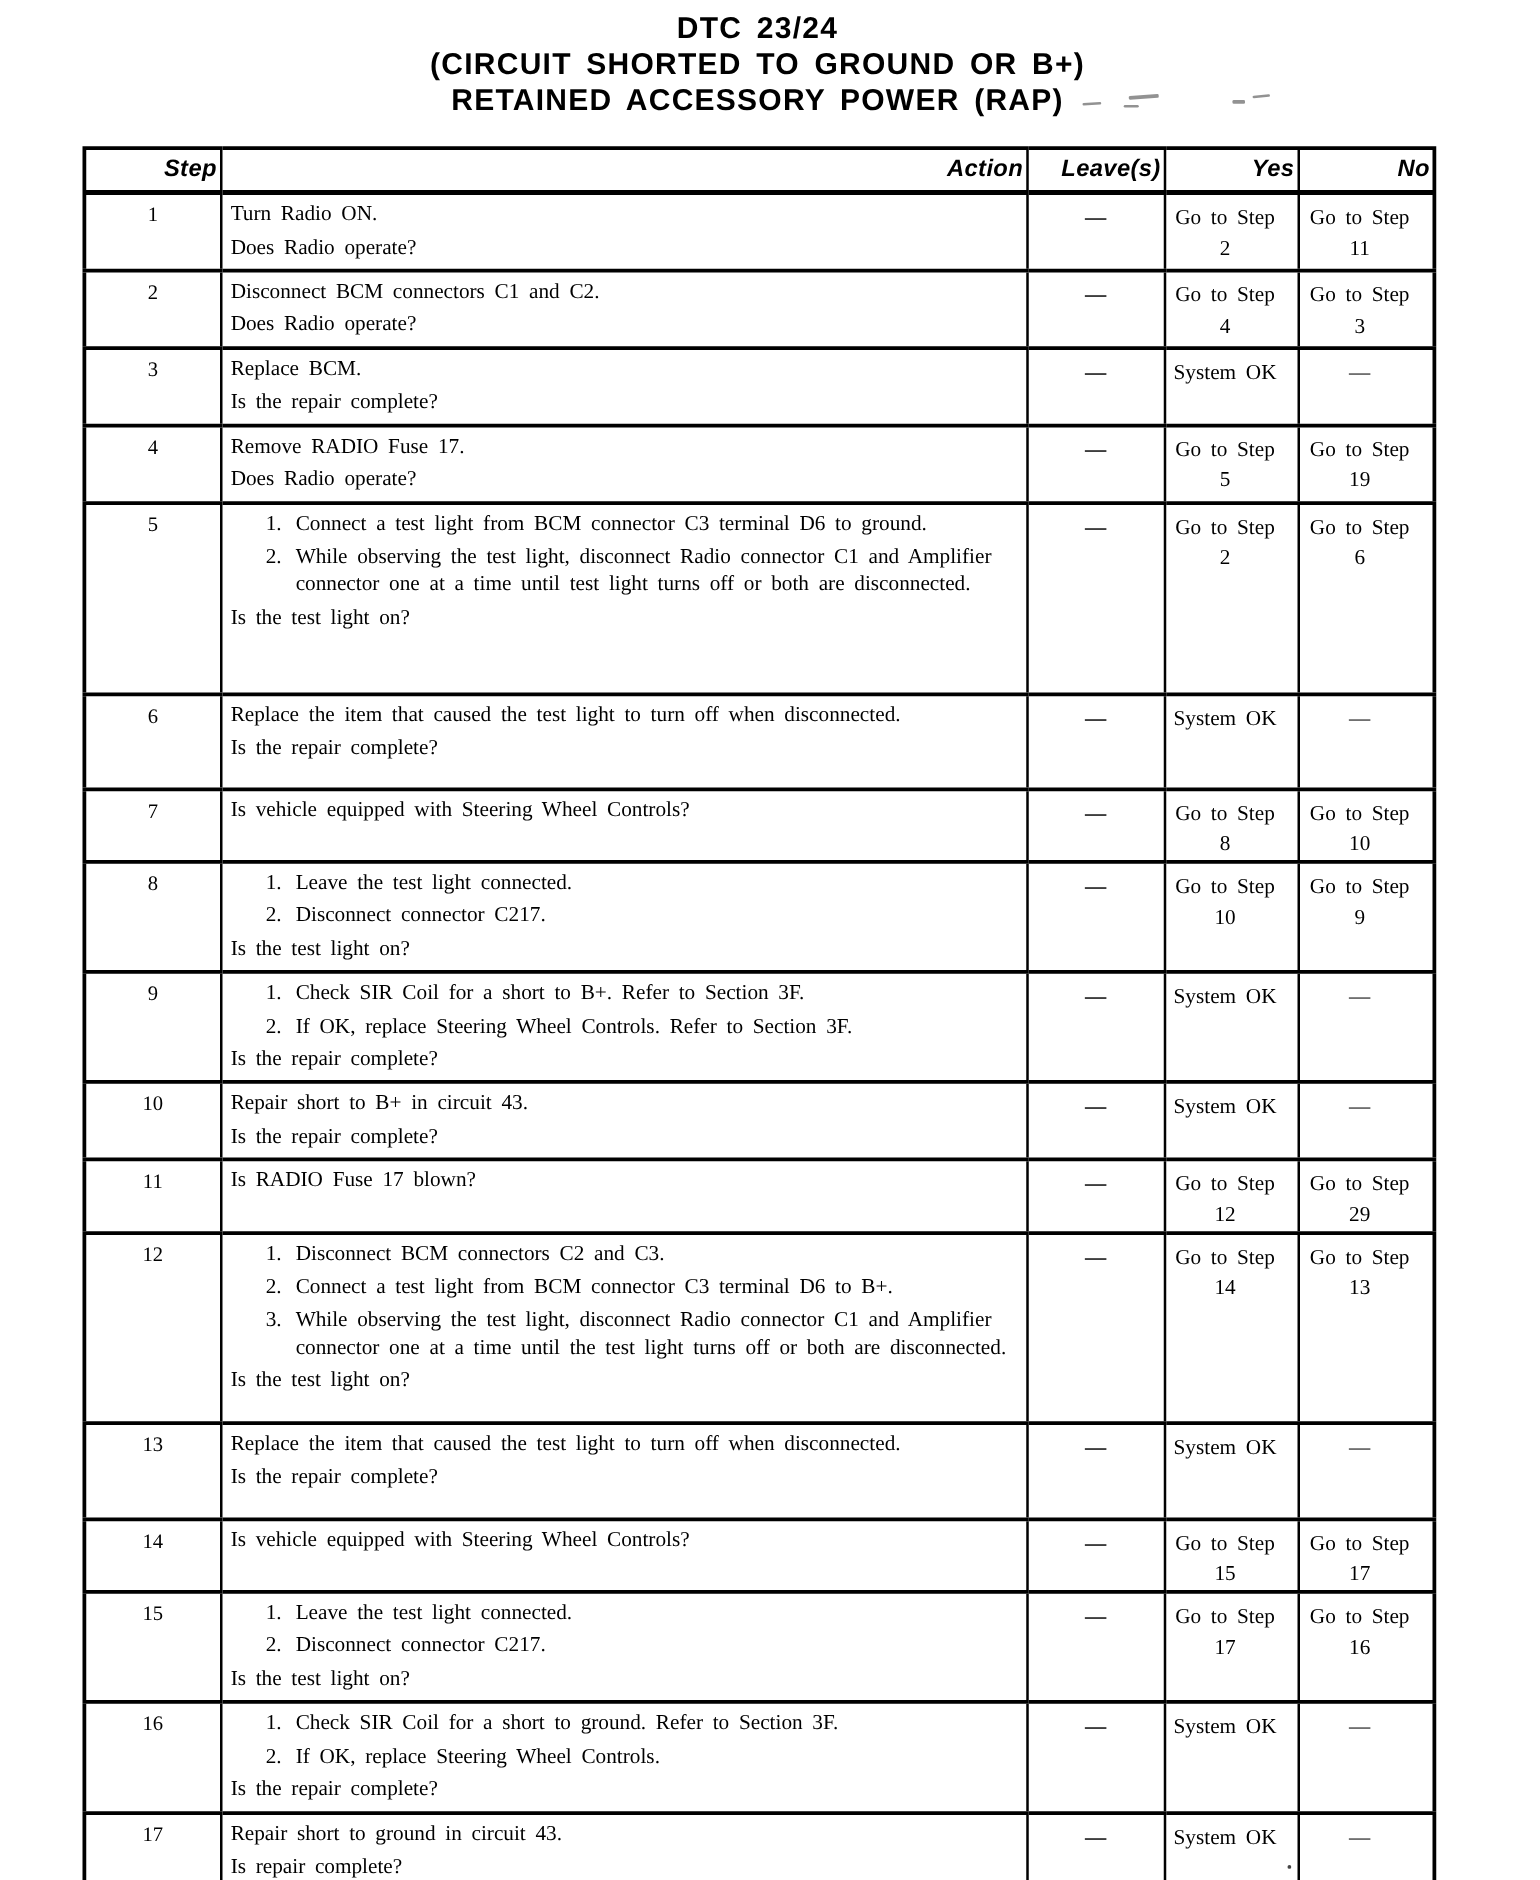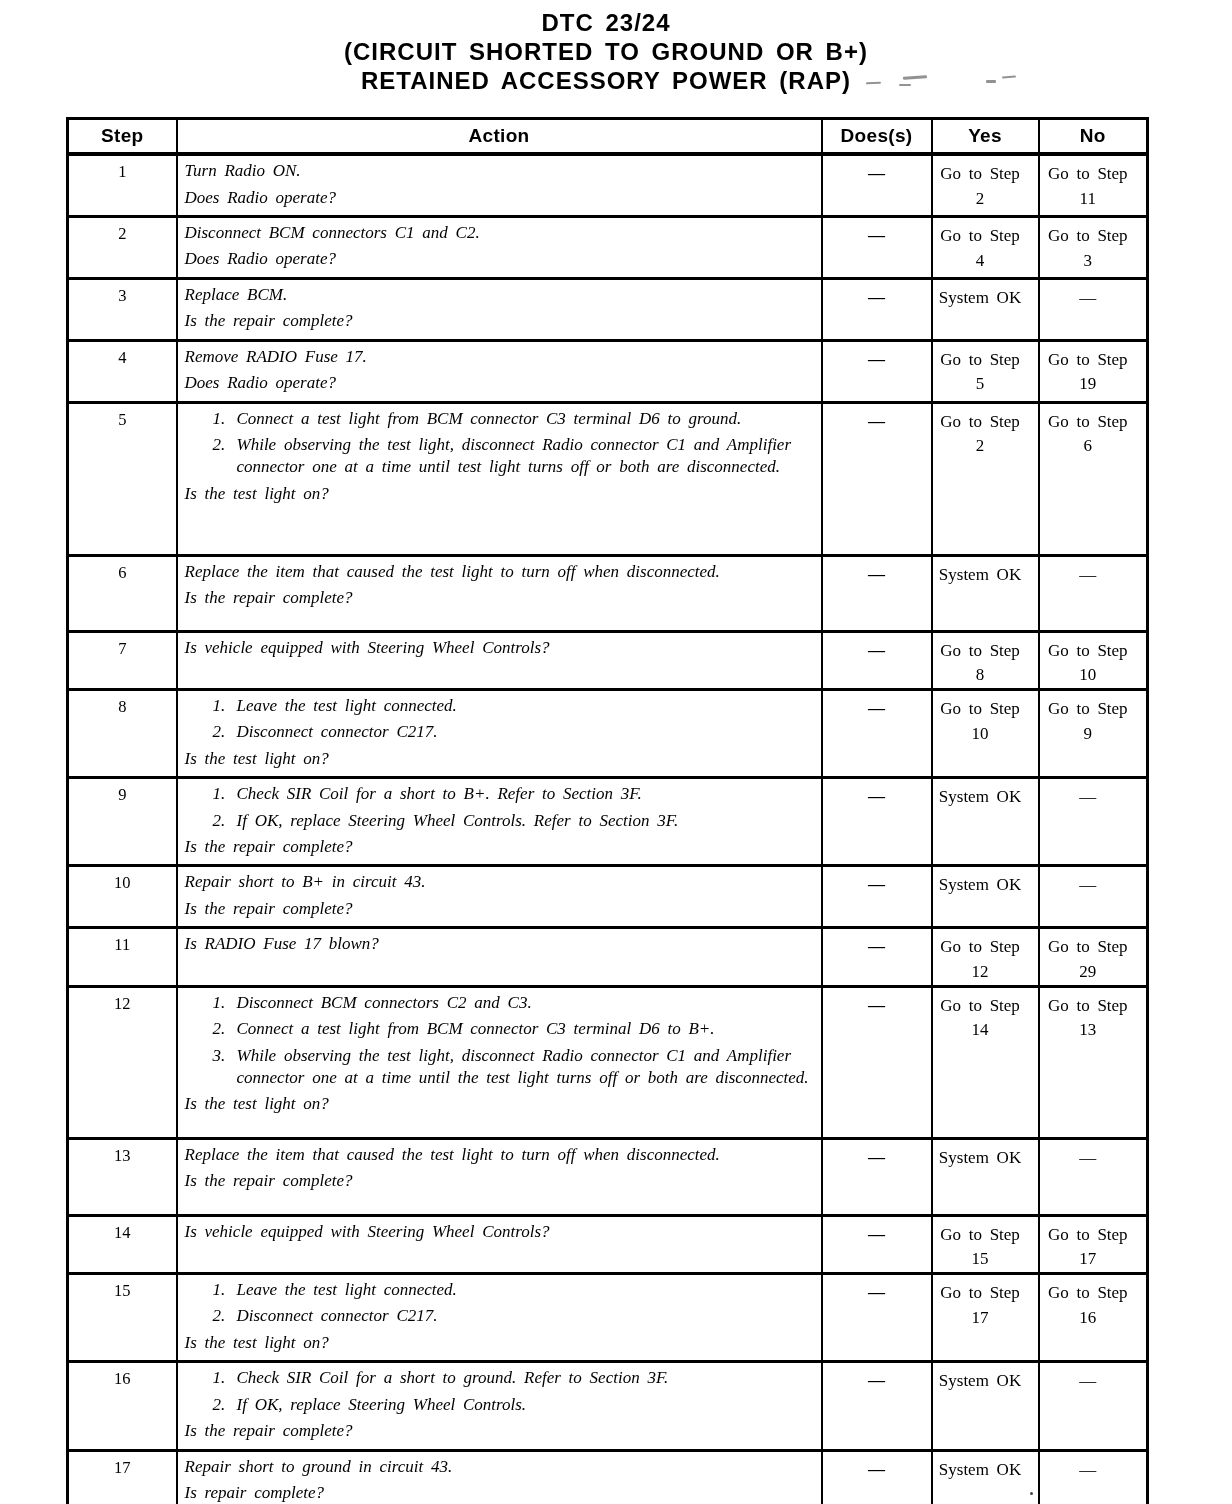--- a/index.html
+++ b/index.html
@@ -60,35 +60,35 @@
     border-left: 2px solid #000;
     border-right: 2px solid #000;
     border-top: 3px solid #000;
     border-bottom: 3px solid #000;
     vertical-align: top;
   }
   thead th {
     font-family: "Liberation Sans", "DejaVu Sans", sans-serif;
     font-weight: bold;
     font-size: 19px;
-    text-align: center;
+    text-align: right;
     padding: 3px 2px 4px;
     height: 34px;
     border-bottom-width: 4px;
     letter-spacing: 0.3px;
+    font-style: italic;
   }
   td.col-step {
     text-align: center;
     padding-top: 5px;
     font-size: 16.5px;
   }
   td.col-action {
     text-align: left;
     padding: 4px 8px 6px 7px;
-    font-style: italic;
   }
   td.col-value, td.col-goto {
     text-align: center;
     padding-top: 6px;
     line-height: 1.45;
   }
   td.col-goto { padding-left: 4px; padding-right: 14px; }
   td.col-value { font-weight: bold; }
   .action-line { margin-bottom: 4px; }
   .action-line:last-child { margin-bottom: 0; }
@@ -125,21 +125,21 @@
       <col class="c-step">
         <col class="c-action">
         <col class="c-value">
         <col class="c-yes">
         <col class="c-no">
     </colgroup>
     <thead>
       <tr>
         <th>Step</th>
         <th>Action</th>
-        <th>Does(s)</th>
+        <th>Leave(s)</th>
         <th>Yes</th>
         <th>No</th>
       </tr>
     </thead>
     <tbody>
 
     <tr style="height: 59px;">
           <td class="col-step">1</td>
           <td class="col-action">
             <div class="action-line">Turn Radio ON.</div>

